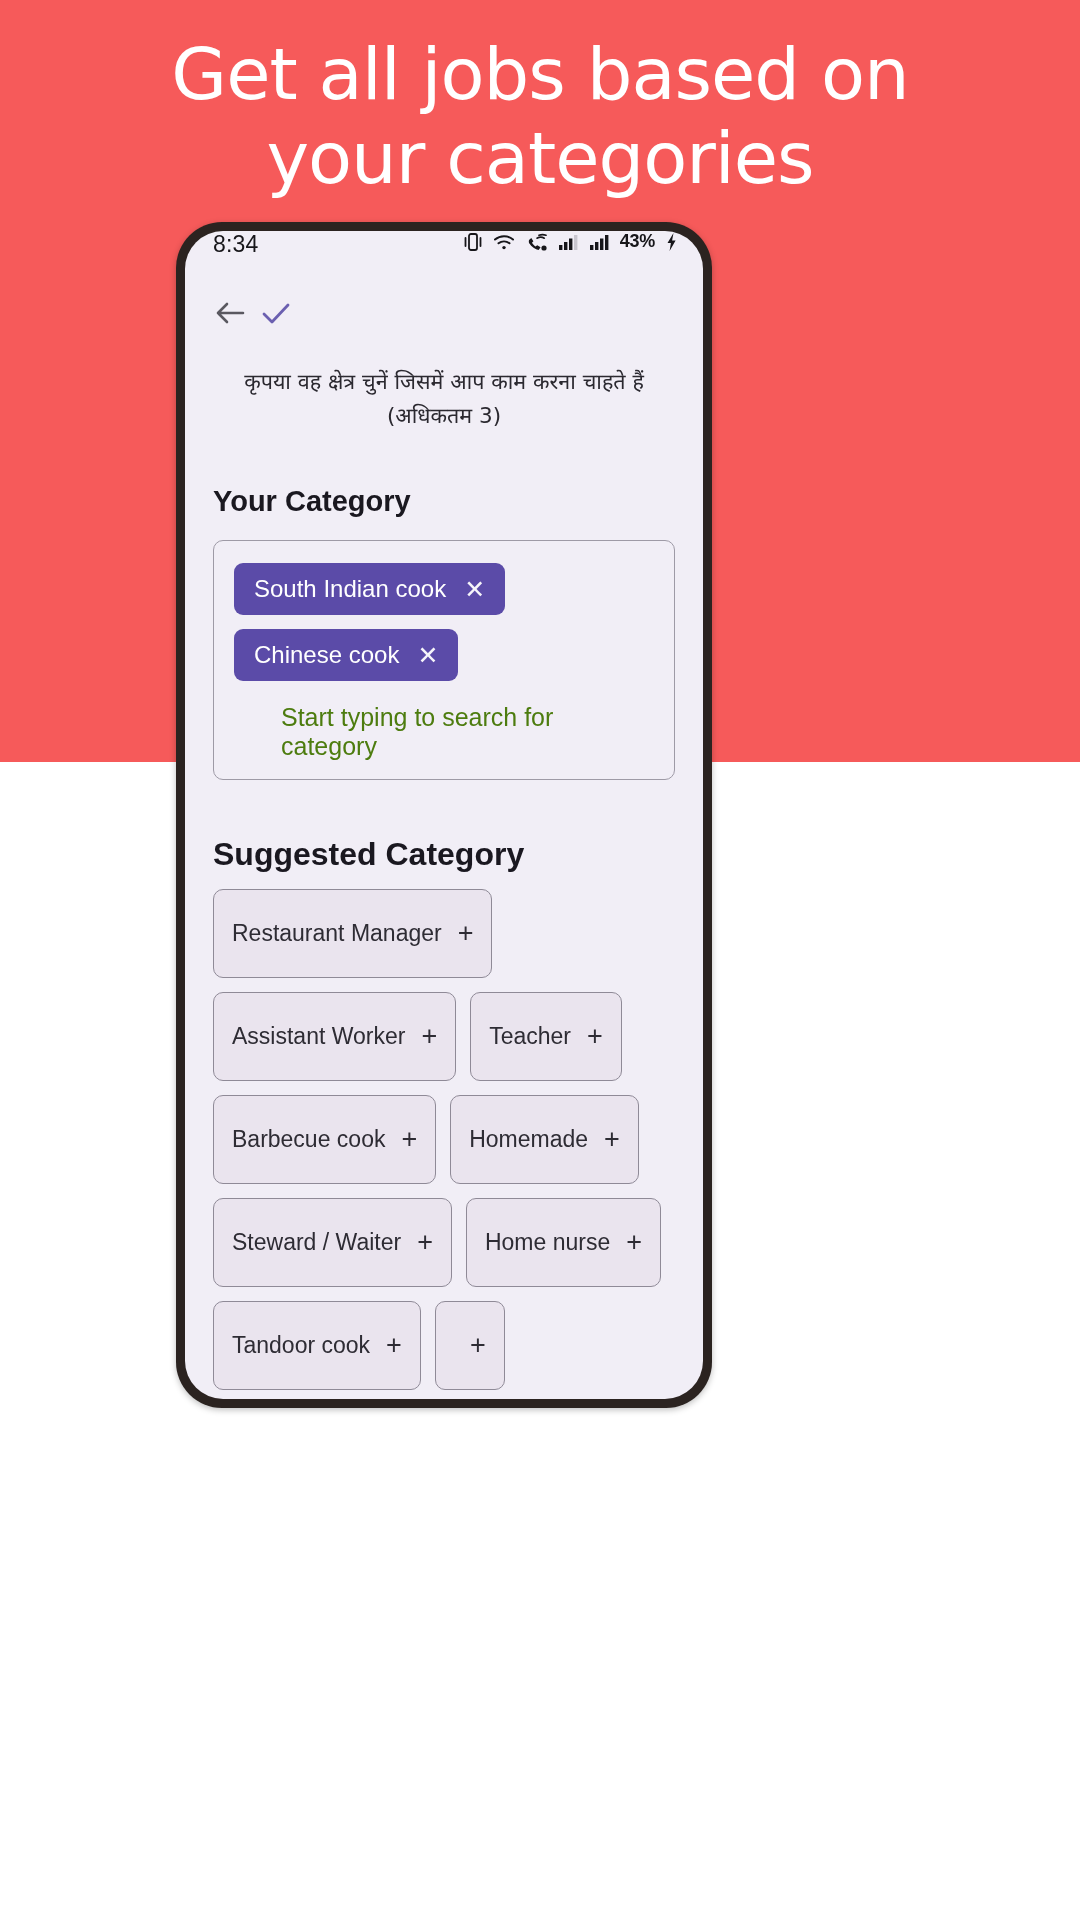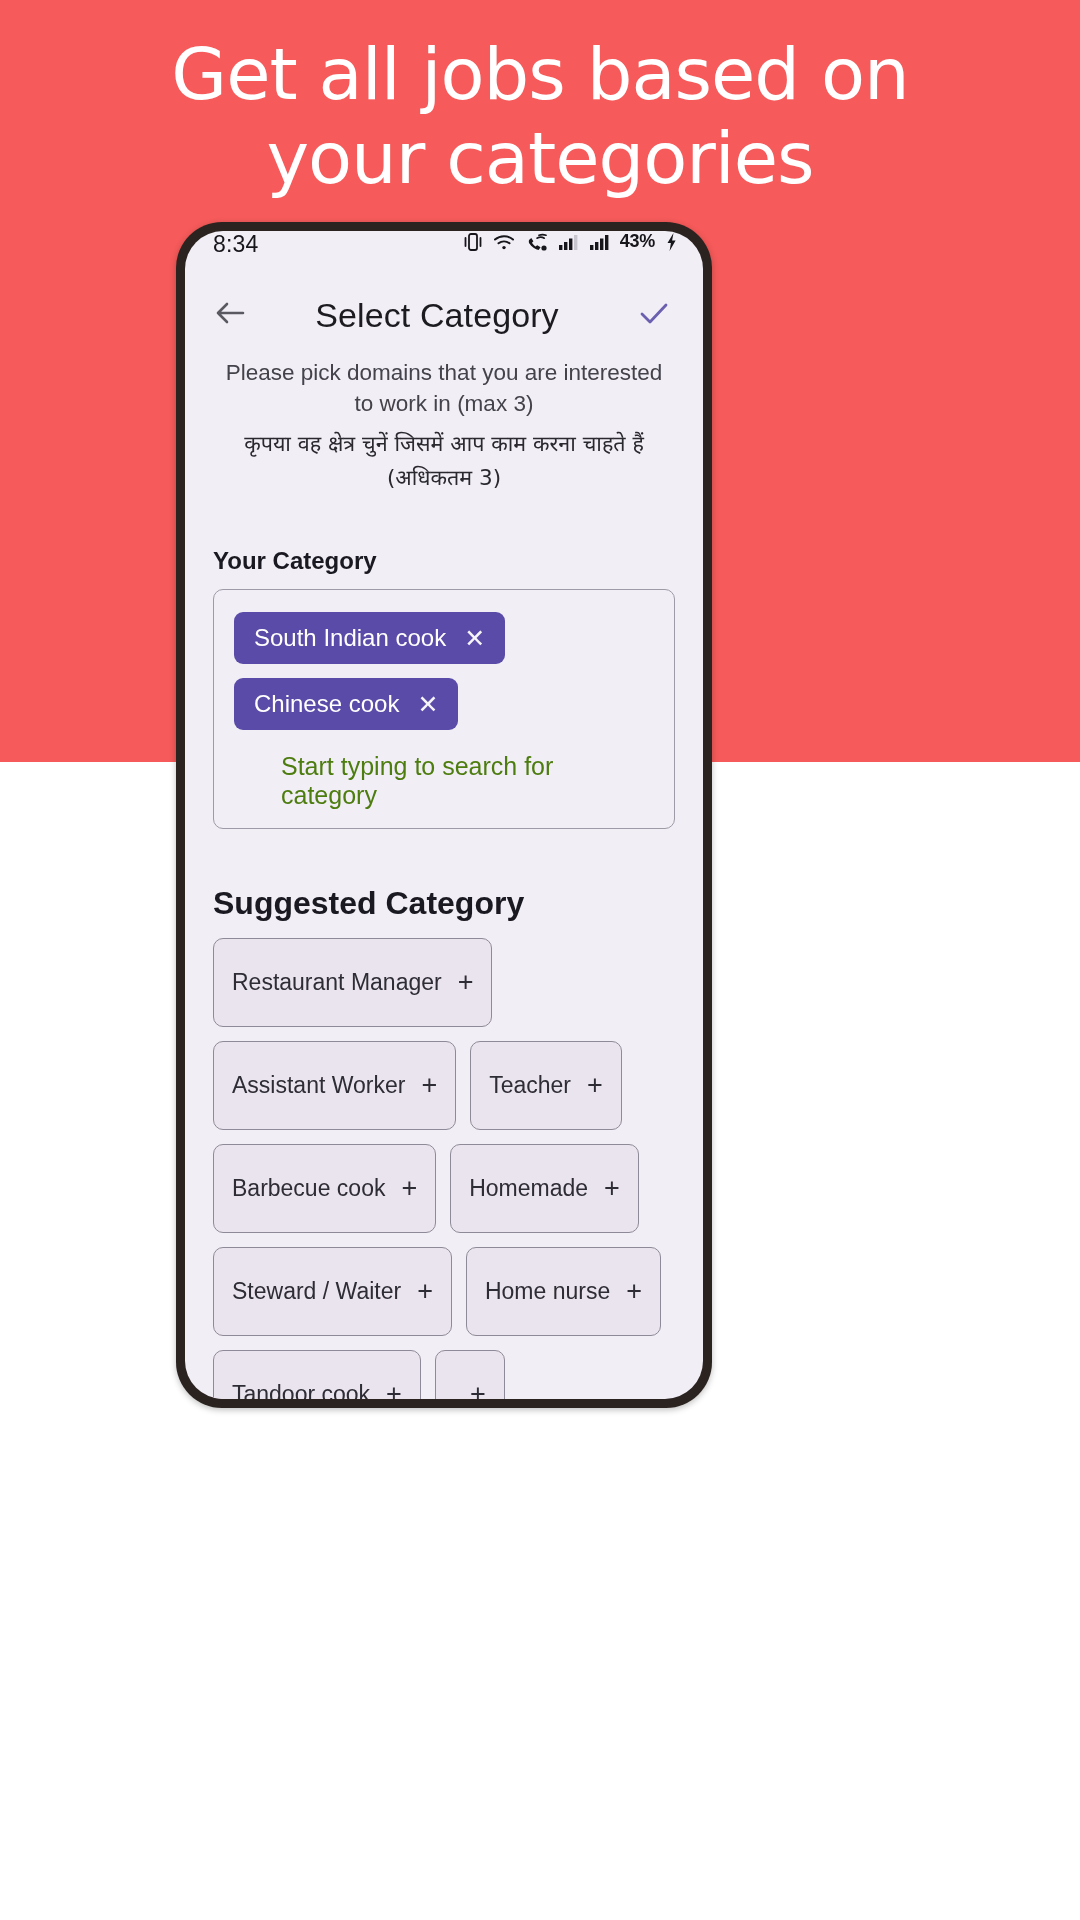--- a/index.html
+++ b/index.html
@@ -80,22 +80,22 @@
     padding: 0 6px;
   }
   .subtitle-hi {
     text-align:center; color:#2b2930;
     font-size: 21.5px; line-height: 34px;
     margin-top: 8px;
     font-family: "DejaVu Sans", sans-serif;
   }
 
   .section-label {
-    font-size: 24px; font-weight: 600; color:#1a1820;
-    margin-top: 52px; margin-bottom: 14px;
+    font-size: 29px; font-weight: 600; color:#1a1820;
+    margin-top: 52px; margin-bottom: 22px;
   }
 
   .chip-field {
     border: 1.5px solid #9e9aa6;
     border-radius: 10px;
     padding: 22px 20px 18px 20px;
     min-height: 228px;
   }
   .sel-chip {
     display:inline-flex; align-items:center;
@@ -195,32 +195,30 @@
       </div>
 
       <div class="appbar">
         <div class="back-btn">
           <span>
             <svg width="34" height="30" viewBox="0 0 34 30">
                 <path d="M14 6 5 15l9 9M5 15h25" stroke="#5a5860" stroke-width="2.6" fill="none" stroke-linecap="round" stroke-linejoin="round"></path>
               </svg>
           </span>
         </div>
-        <div class="appbar-title">Select Category</div>
         <div class="check-btn">
           <span>
             <svg width="34" height="30" viewBox="0 0 34 30">
                 <path d="M5 16l8 8L29 7" stroke="#6b5fb0" stroke-width="2.8" fill="none" stroke-linecap="round" stroke-linejoin="round"></path>
               </svg>
           </span>
         </div>
       </div>
 
       <div class="content">
-        <div class="subtitle-en">Please pick domains that you are interested to work in (max 3)</div>
         <div class="subtitle-hi">कृपया वह क्षेत्र चुनें जिसमें आप काम करना चाहते हैं (अधिकतम 3)</div>
 
         <div class="section-label">Your Category</div>
 
         <div class="chip-field">
           <div class="chip-row">
             <span class="sel-chip">
               <span>South Indian cook</span>
               <span class="x">✕</span>
             </span>

